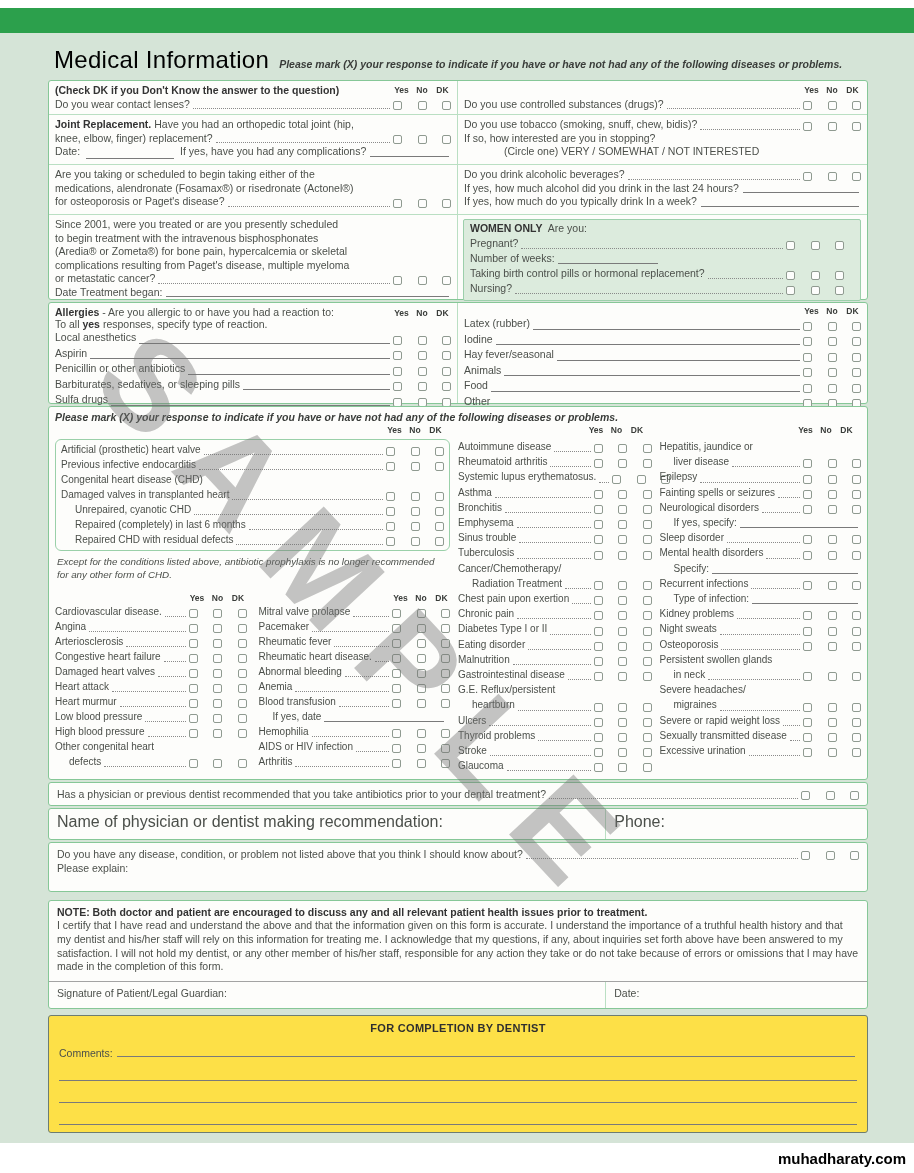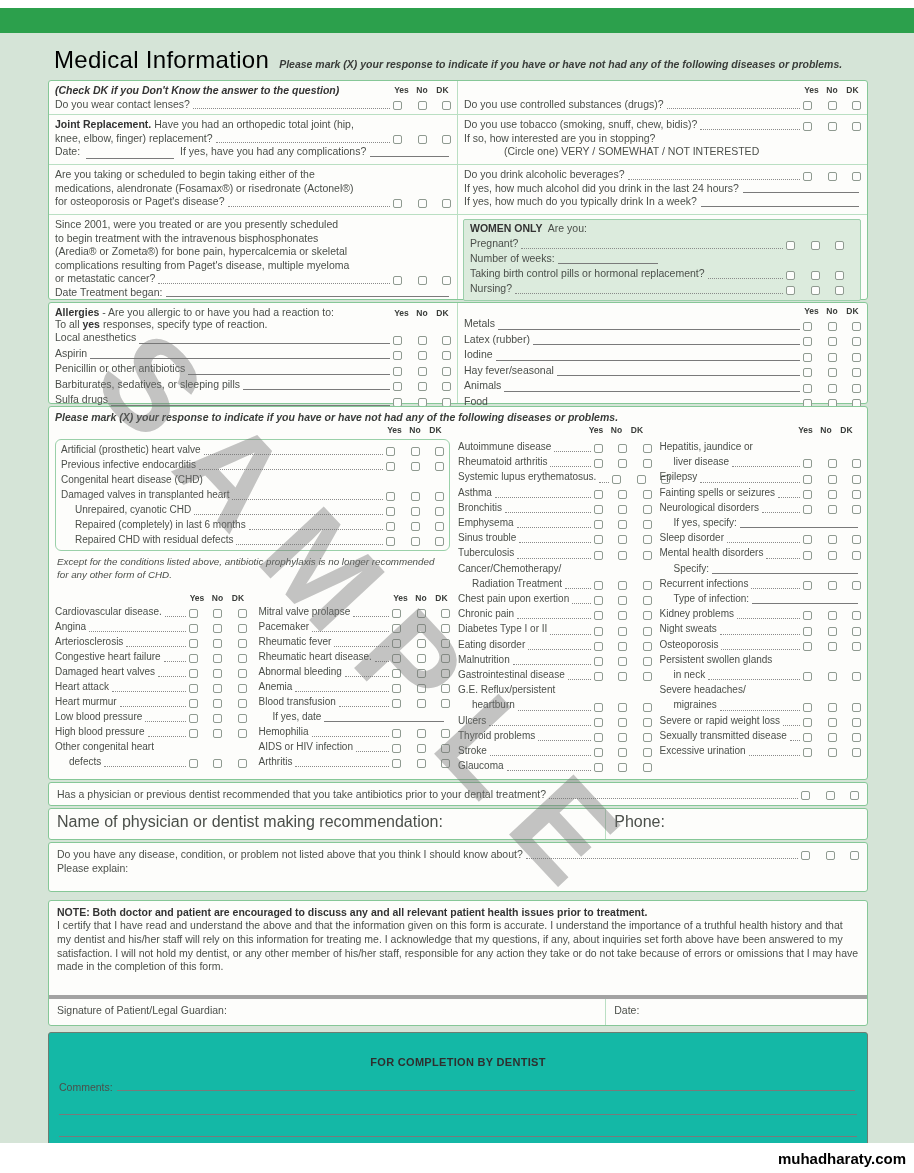--- a/index.html
+++ b/index.html
@@ -20,21 +20,21 @@
   .lead { flex:1 1 14px; min-width:10px; margin:0 3px 2px 3px; }
   .lead.dots { border-bottom:1px dotted #8a8a8a; }
   .lead.line { border-bottom:1px solid #7a7a7a; }
   .lead.none { border-bottom:none; }
   .bx3 { flex:0 0 58px; display:flex; justify-content:space-between; align-items:center; padding-bottom:1px; }
   .cb { width:9px; height:9px; border:1px solid #8f9a90; border-radius:2px; background:#fdfdfc; }
   .ynd { display:flex; width:58px; justify-content:space-between; font-weight:bold; font-size:8.5px; color:#3a3d3a; }
   .ynd span { width:17px; text-align:center; }
   .right-ynd { display:flex; justify-content:flex-end; }
   .bold { font-weight:bold; color:#333; }
-  .bolditalic { font-weight:bold; font-style:italic; color:#333; }
+  .bolditalic { font-weight:bold; color:#333; }
   .blank { display:inline-block; border-bottom:1px solid #7a7a7a; height:11px; vertical-align:bottom; }
   .fill { flex:1 1 auto; border-bottom:1px solid #7a7a7a; margin:0 2px 2px 4px; height:11px; }
   .irow { display:flex; align-items:flex-end; line-height:15px; }
   .irow .lbl { white-space:nowrap; }
   .irow.ind .lbl { padding-left:14px; }
   .women { margin:4px 3px 4px 2px; background:#dcebdd; border:1px solid #9ccfab; border-radius:2px; padding:2px 16px 4px 6px; flex:1; }
   .allergy .irow { line-height:15.5px; }
   
   .dishead { padding:4px 6px 1px 6px; font-size:10.5px; font-style:italic; font-weight:bold; color:#3a3d3a; }
   .yndrow { display:flex; padding:1px 6px 2px 6px; }
@@ -50,24 +50,24 @@
   .subcols { display:flex; gap:12px; margin-top:10px; }
   .subcols > div { flex:1; }
   .subhead { margin-bottom:1px; }
   
   .rowbox { padding:4px 8px; font-size:10.5px; line-height:14px; }
   .splitrow { display:flex; }
   .splitrow .left { flex:0 0 68%; padding:4px 8px 8px 8px; }
   .splitrow .right { flex:1; border-left:1px solid #badfc3; padding:4px 8px 8px 8px; }
   .notebox { margin-top:8px; padding:5px 8px 0 8px; font-size:10.5px; }
   .notebody { line-height:13.8px; margin-top:1px; color:#4b4f4a; }
-  .sigrow { display:flex; border-top:4px solid #a3a3a3; margin-top:21px; margin-left:-8px; margin-right:-8px; }
+  .sigrow { display:flex; border-top:1px solid #a3a3a3; margin-top:7px; margin-left:-8px; margin-right:-8px; }
   .sigrow .left { flex:0 0 68%; padding:5px 8px 9px 8px; }
   .sigrow .right { flex:1; border-left:1px solid #badfc3; padding:5px 8px 9px 8px; }
-  .dentistbox { margin-top:6px; background:#14b8a6; border:1px solid #6d7d71; border-radius:3px; height:118px; padding:23px 10px; font-size:10.5px; }
+  .dentistbox { margin-top:6px; background:#fde047; border:1px solid #6d7d71; border-radius:3px; height:118px; padding:6px 10px; font-size:10.5px; }
   .dtitle { text-align:center; font-weight:bold; font-size:11px; color:#2f2f2f; letter-spacing:0.3px; }
   .commentrow { display:flex; align-items:flex-end; margin-top:12px; }
   .cline { border-bottom:1px solid #7a7a7a; margin-top:21px; height:1px; }
   .footer { position:absolute; left:0; bottom:0; width:914px; height:30px; background:#ffffff; display:flex; align-items:center; justify-content:flex-end; }
   .site { font-weight:bold; font-size:15px; color:#000; padding-right:8px; }
   .watermark { position:absolute; left:175px; top:270px; font-size:128px; font-weight:bold; color:rgba(115,115,115,0.42); letter-spacing:32px; transform:rotate(47deg); transform-origin:0 0; pointer-events:none; z-index:6; white-space:nowrap; }
   .indent40 { padding-left:40px; }
 </style>
 </head>
 <body>
@@ -326,29 +326,20 @@
       <div class="colR" style="padding:3px 6px; font-size:10.5px;">
         <div class="right-ynd">
             <span class="ynd">
               <span>Yes</span>
               <span>No</span>
               <span>DK</span>
             </span>
           </div>
         <div>
             <div class="irow">
-              <span class="lbl">Metals</span>
-              <span class="lead line"></span>
-              <span class="bx3">
-                <span class="cb"></span>
-                <span class="cb"></span>
-                <span class="cb"></span>
-              </span>
-            </div>
-            <div class="irow">
               <span class="lbl">Latex (rubber)</span>
               <span class="lead line"></span>
               <span class="bx3">
                 <span class="cb"></span>
                 <span class="cb"></span>
                 <span class="cb"></span>
               </span>
             </div>
             <div class="irow">
               <span class="lbl">Iodine</span>

